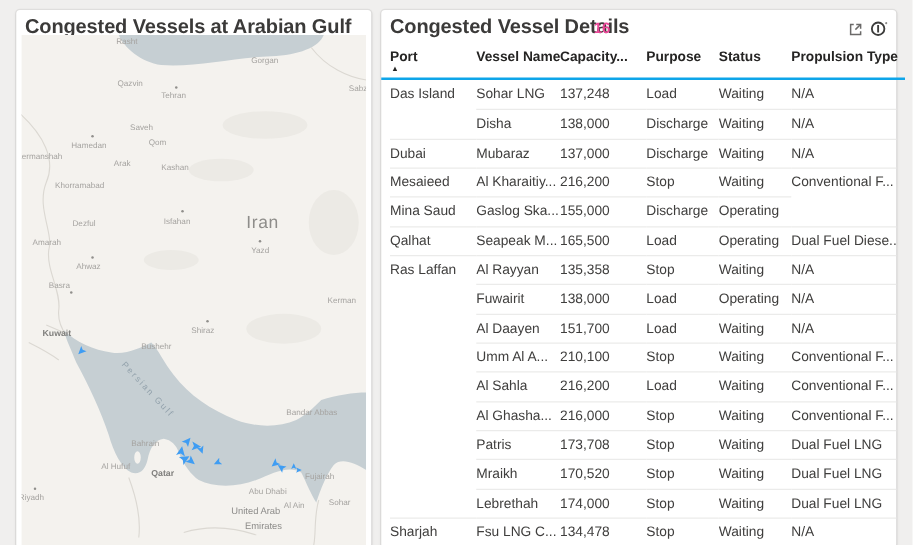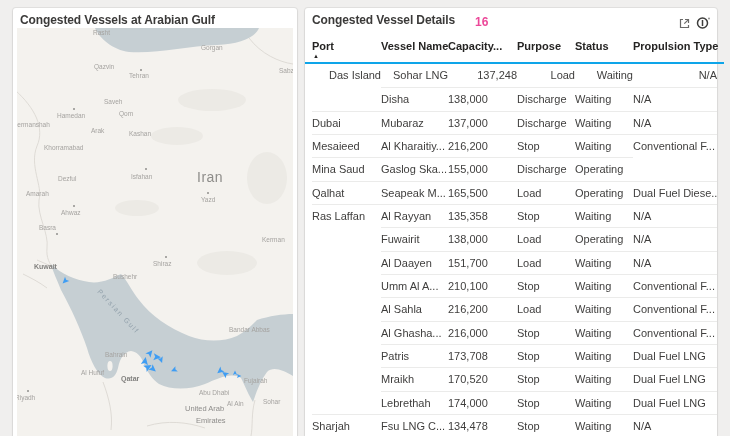--- a/index.html
+++ b/index.html
@@ -11,21 +11,21 @@
   }
   .card{
     position:absolute;background:#ffffff;border-radius:3px;
     box-shadow:0 0 0 1px rgba(0,0,0,0.06),0 1px 3px rgba(0,0,0,0.08);
   }
   #map-card{left:13px;top:8px;width:284px;height:430px;}
   #table-card{left:305px;top:8px;width:412px;height:430px;}
 
   .visual-title{
     position:absolute;left:7px;top:5px;
-    font-size:12px;font-weight:700;color:#3b3a39;letter-spacing:-0.1px;
+    font-size:16px;font-weight:700;color:#3b3a39;letter-spacing:-0.1px;
     white-space:nowrap;
   }
   #map-wrap{position:absolute;left:4px;top:20px;width:276px;height:408px;overflow:hidden;}
 
   
   #tbl-count{
     position:absolute;left:170px;top:7px;
     font-size:12px;color:#ec4899;font-weight:bold;
   }
   #tbl-icons{position:absolute;right:7px;top:8px;display:flex;gap:5px;align-items:center;}
@@ -48,21 +48,21 @@
   #sort-arrow{
     position:absolute;left:1px;top:15px;font-size:6px;color:#252423;line-height:6px;
   }
   #tbl-body{position:absolute;left:0;top:56px;width:100%;}
   .t-row{height:23.35px;}
   .cell{
     font-size:11px;color:#3f3e3d;line-height:23.35px;
     white-space:nowrap;overflow:hidden;
     border-top:1px solid #ebebea;
   }
-  .t-row:first-child .cell{border-top:none;text-align:right;}
+  .t-row:first-child .cell{border-top:none;}
   .cell.noline{border-top-color:transparent;}
 
   
   text{font-family:"Liberation Sans",sans-serif;}
   .lbl{font-size:6.5px;fill:#a5a3a0;}
   .lbl-bold{font-size:7px;font-weight:700;fill:#81807e;}
   .lbl-big{font-size:7.5px;fill:#8d8c8a;}
   .lbl-region{font-size:14px;fill:#8e8d8a;letter-spacing:0.5px;}
   .lbl-sea{font-size:7px;fill:#93a2ac;letter-spacing:1.6px;}
 </style>

